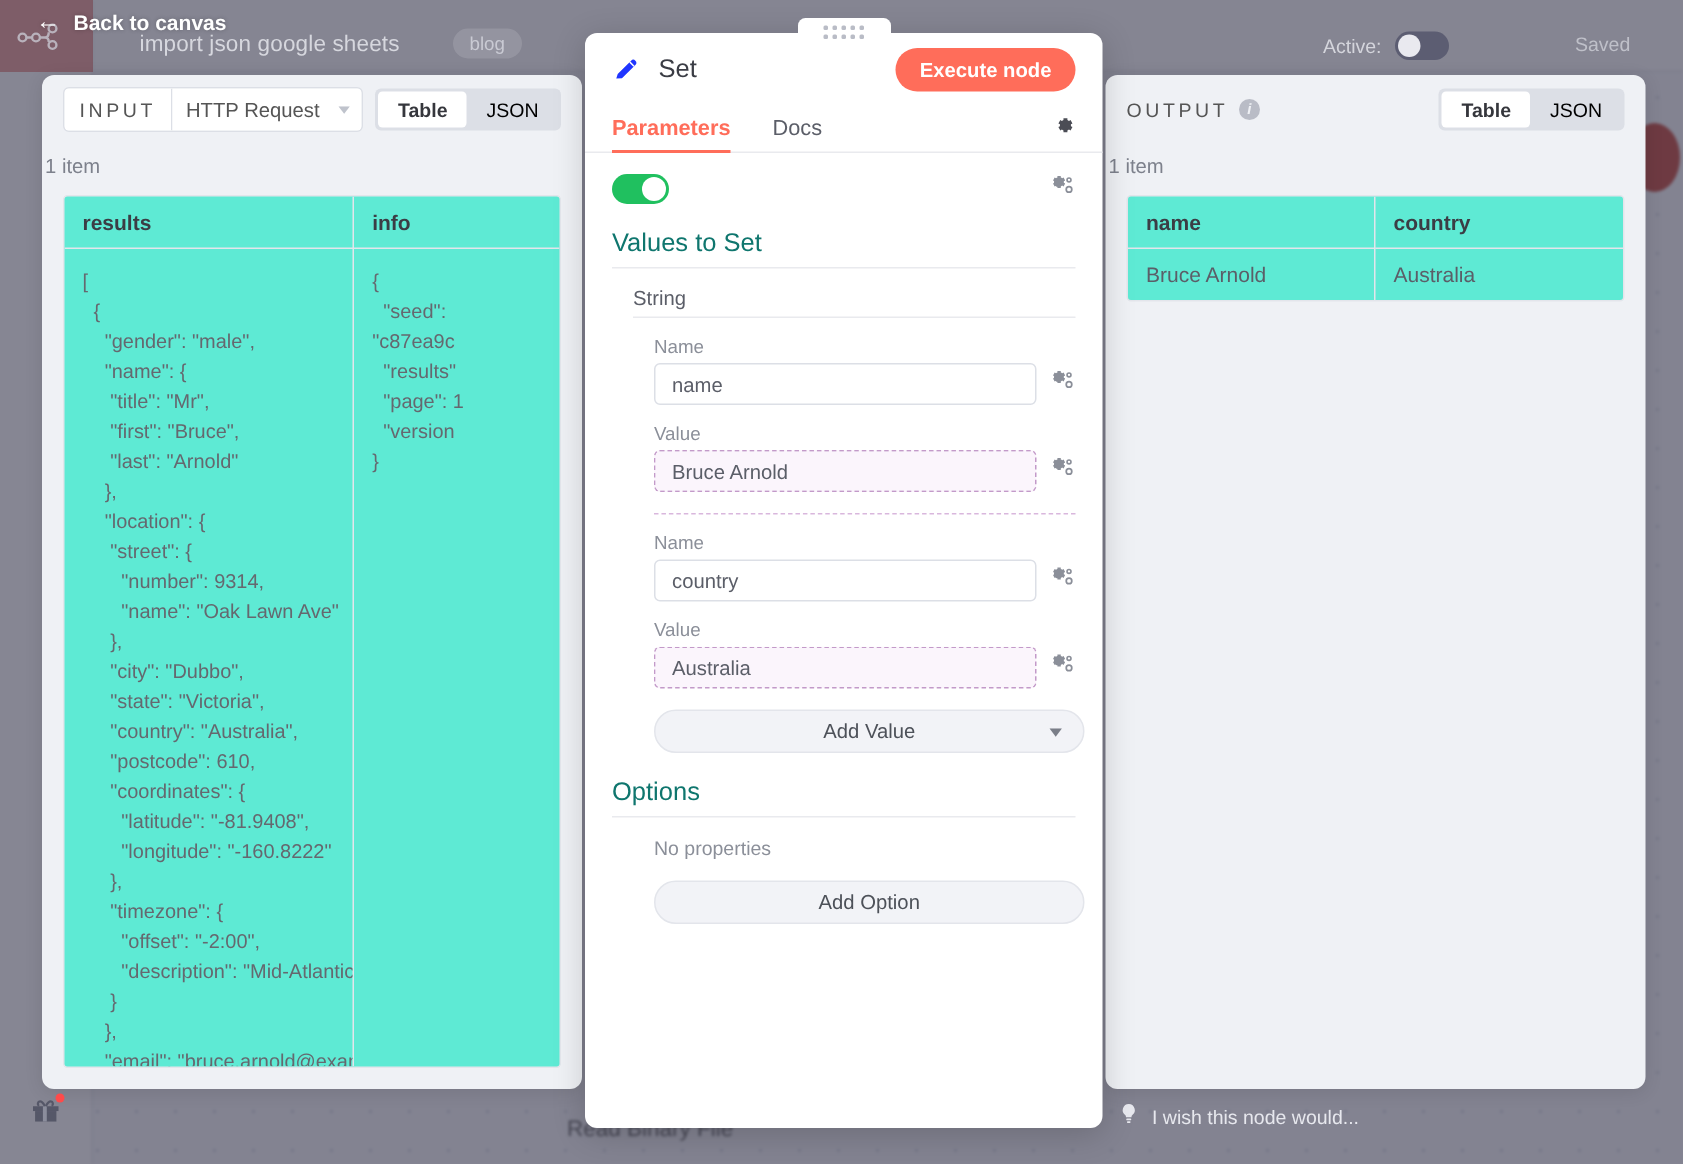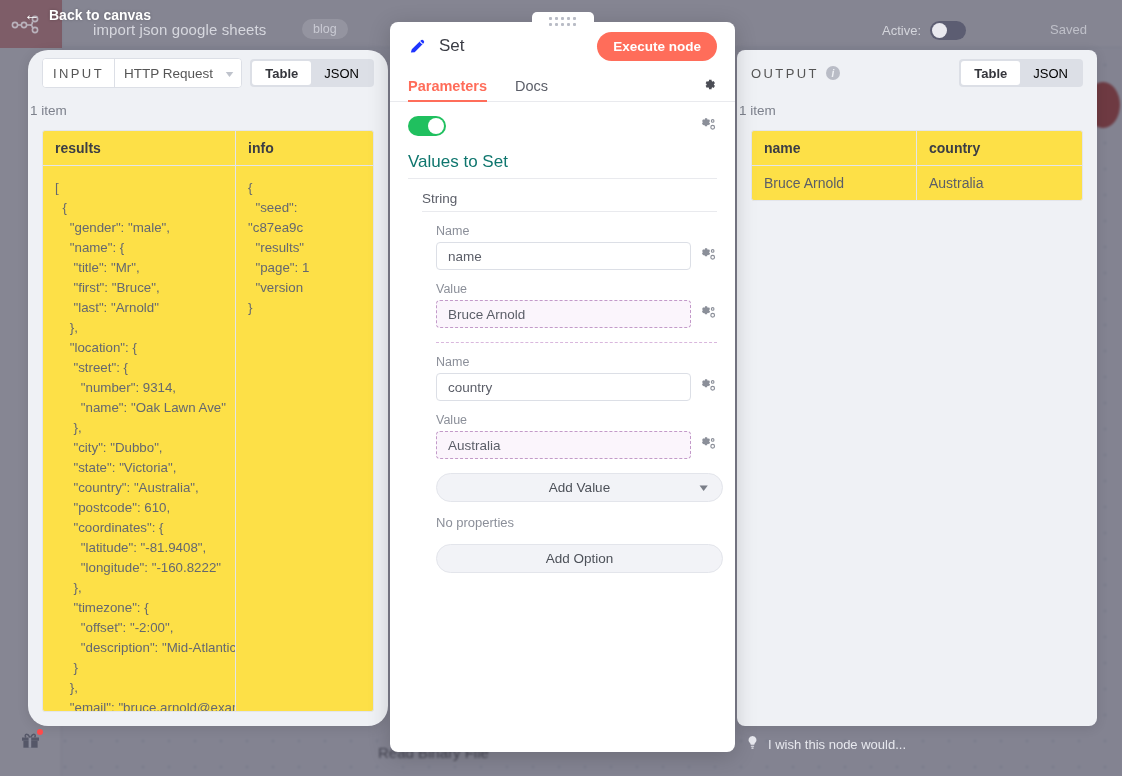--- a/index.html
+++ b/index.html
@@ -90,21 +90,21 @@
     position:absolute; left:1050px; top:22px;
     font-size:13px; color:#bfc0c9;
   }
 
   
   .panel {
     position:absolute; background:#eff1f5;
     border-radius:8px; z-index:8;
     box-shadow:0 2px 12px rgba(0,0,0,.10);
   }
-  .input-panel { left:28px; top:50px; width:360px; height:676px;border-radius:20px; }
+  .input-panel { left:28px; top:50px; width:360px; height:676px; }
   .output-panel { left:737px; top:50px; width:360px; height:676px; }
 
   .panel-head {
     display:flex; align-items:center; height:46px;
     padding:0 14px; gap:8px;
   }
   .seg-input {
     display:flex; align-items:center; height:30px;
     border:1px solid #dcdfe6; border-radius:4px; overflow:hidden;
     background:#fff;
@@ -145,21 +145,21 @@
     font-weight:700; font-style:italic; letter-spacing:0;
   }
 
   .item-count {
     padding:0 2px; font-size:13.5px; color:#7d818c; height:28px;
     display:flex; align-items:center;
   }
 
   
   .tbl {
-    margin:6px 14px 0 14px; background:#fde047;
+    margin:6px 14px 0 14px; background:#5eead4;
     border:1px solid #e3e5eb; border-radius:3px;
     overflow:hidden;
   }
   .tbl-row { display:flex; }
   .tbl-head .tbl-cell {
     font-weight:700; color:#3b3d45; font-size:14px;
     border-bottom:1px solid #e3e5eb;
   }
   .tbl-cell {
     padding:9px 12px; font-size:14px; color:#5b5e68;
@@ -527,20 +527,21 @@
           </svg>
         </span>
       </div>
     </div>
 
     <div class="btn-wide">
       <span>Add Value</span>
       <span class="chev2">▾</span>
     </div>
 
+    <div class="section-head">Options</div>
     <div class="noprops">No properties</div>
     <div class="btn-wide">
       <span>Add Option</span>
     </div>
   </div>
 </div>
 
 <div class="footer-hint">
   <span>
     <svg width="13" height="15" viewBox="0 0 14 16">

